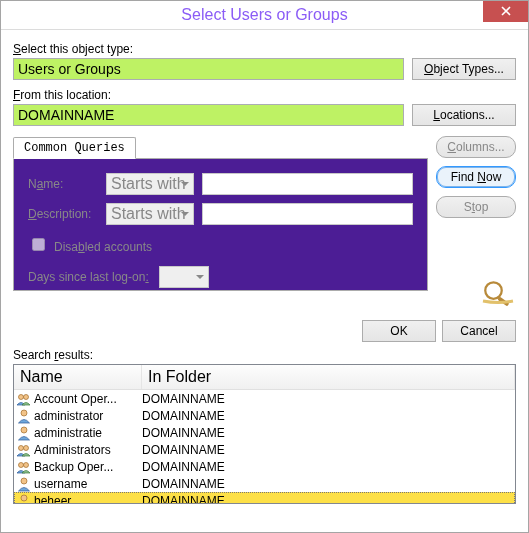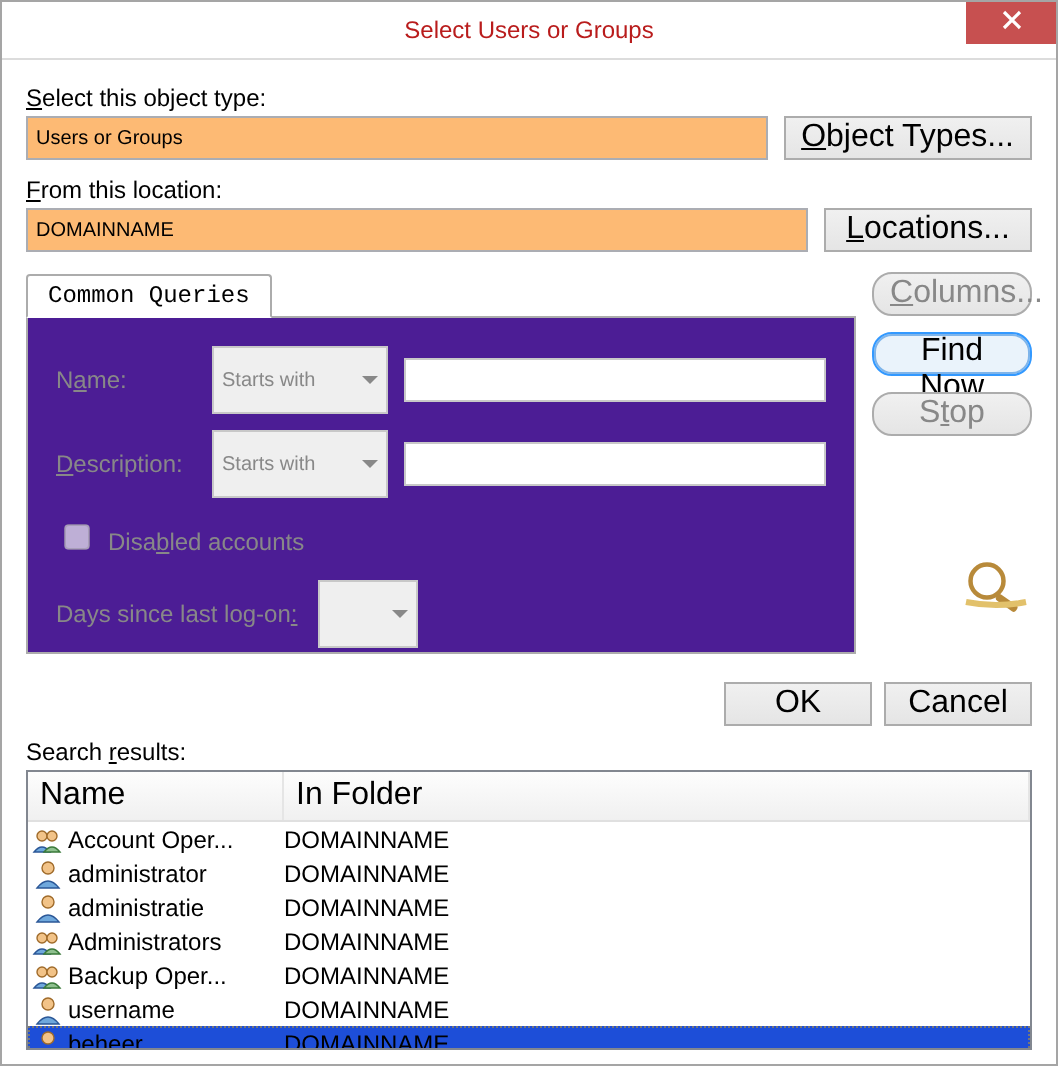--- a/index.html
+++ b/index.html
@@ -23,22 +23,22 @@
   .titlebar {
     height: 29px;
     background: #fff;
     border-bottom: 1px solid #dcdcdc;
     position: relative;
     display: flex;
     align-items: center;
     justify-content: center;
   }
   .titlebar .title {
-    font-size: 12px;
-    color: #b91c1c;
+    font-size: 16px;
+    color: #8b5cf6;
     text-align: center;
   }
   .close-btn {
     position: absolute;
     right: 0;
     top: 0;
     width: 45px;
     height: 21px;
     background: #c75050;
     color: #fff;
@@ -61,30 +61,30 @@
     display: flex;
     gap: 8px;
     align-items: center;
   }
   .text-input {
     flex: 1;
     height: 22px;
     border: 1px solid #abadb3;
     padding: 2px 4px;
     font-family: inherit;
-    font-size: 10px;
-    background: #fdba74;
+    font-size: 14px;
+    background: #bef264;
   }
   .btn {
     height: 22px;
     min-width: 104px;
     border: 1px solid #acacac;
     background: linear-gradient(#f0f0f0, #e5e5e5);
     font-family: inherit;
-    font-size: 16px;
+    font-size: 12px;
     padding: 0 8px;
     cursor: pointer;
   }
   .btn.disabled { color: #888; cursor: default; }
   .btn.default {
     border: 1px solid #3399ff;
     box-shadow: 0 0 0 1px #7eb4ea inset;
     background: #eaf3fb;
   }
   .body-row {
@@ -119,29 +119,29 @@
     display: grid;
     grid-template-columns: 70px 88px 1fr;
     gap: 8px 8px;
     align-items: center;
   }
   .qlabel {
     color: #888;
     font-size: 12px;
   }
   .combo {
-    height: 34px;
+    height: 22px;
     display: flex;
     align-items: center;
     border: 1px solid #c8c8c8;
     background: #efefef;
     color: #888;
     padding: 0 4px;
     position: relative;
-    font-size: 10px;
+    font-size: 16px;
   }
   .combo .arrow {
     position: absolute;
     right: 4px;
     top: 50%;
     transform: translateY(-50%);
     width: 0; height: 0;
     border-left: 4px solid transparent;
     border-right: 4px solid transparent;
     border-top: 4px solid #888;
@@ -225,21 +225,21 @@
     background: #fff;
   }
   .result-row {
     display: flex;
     align-items: center;
     height: 17px;
     font-size: 12px;
     padding-left: 2px;
   }
   .result-row.selected {
-    background: #1d4ed8;
+    background: #fde047;
     outline: 1px dotted #777;
     outline-offset: -1px;
     text-decoration: underline;
   }
   .result-row .ricon {
     width: 16px; height: 16px;
     display: inline-flex;
     align-items: center;
     justify-content: center;
     margin-right: 2px;

